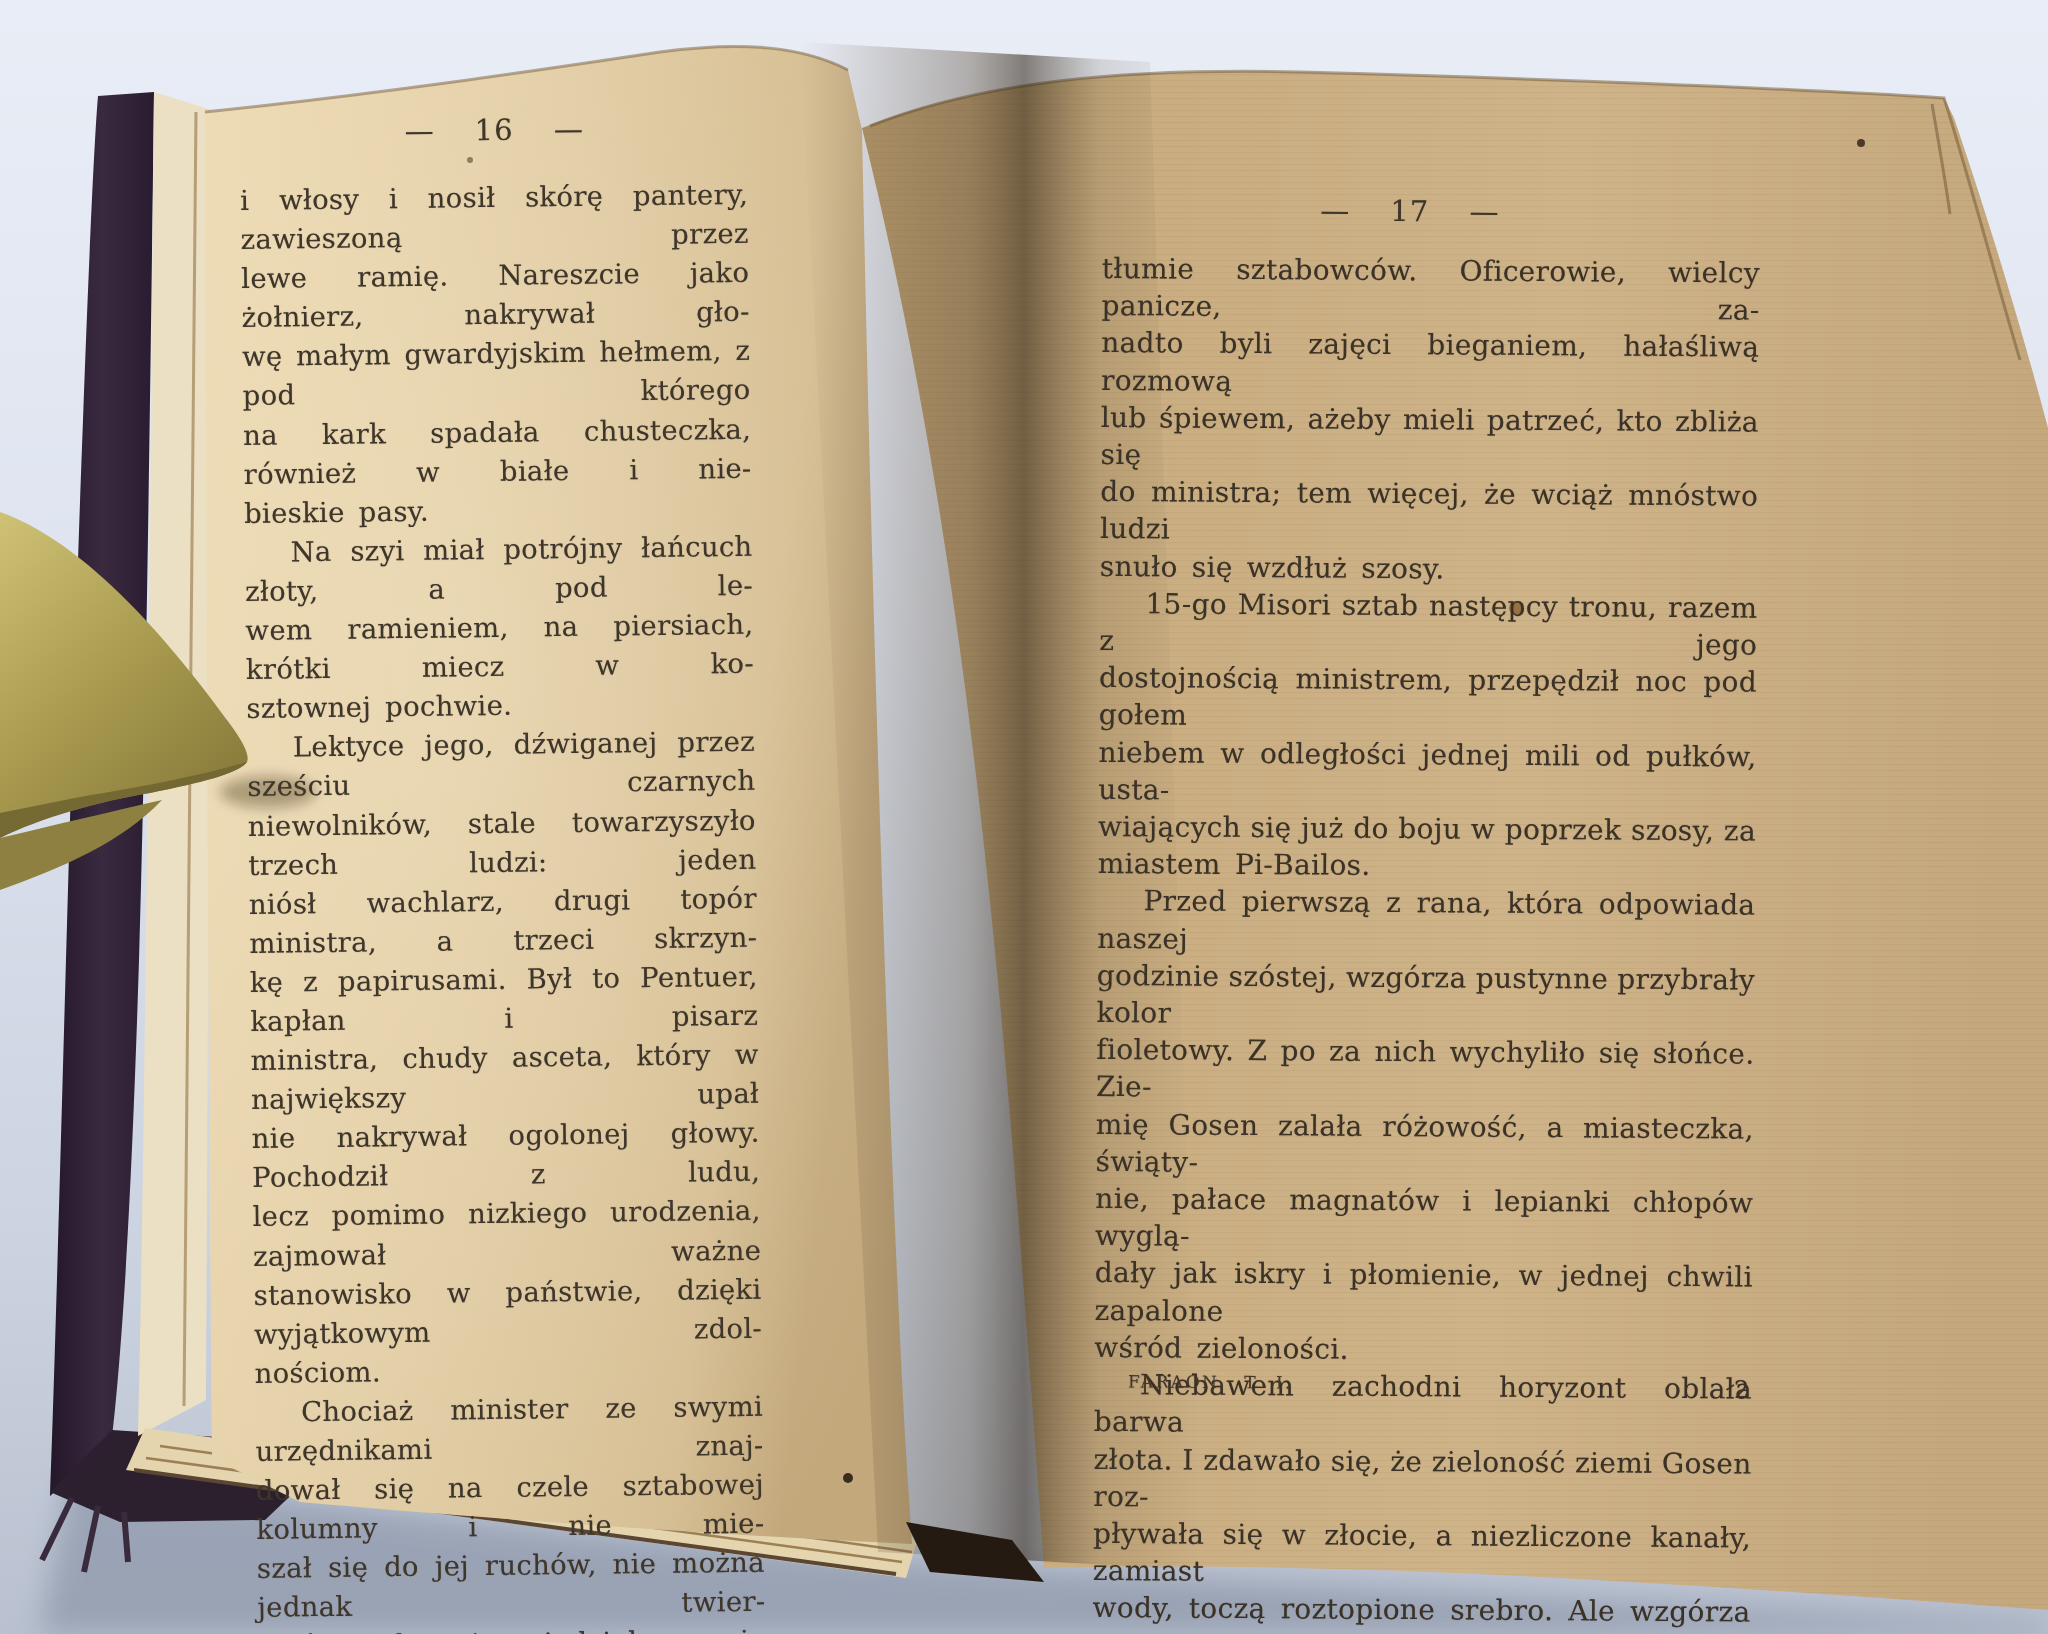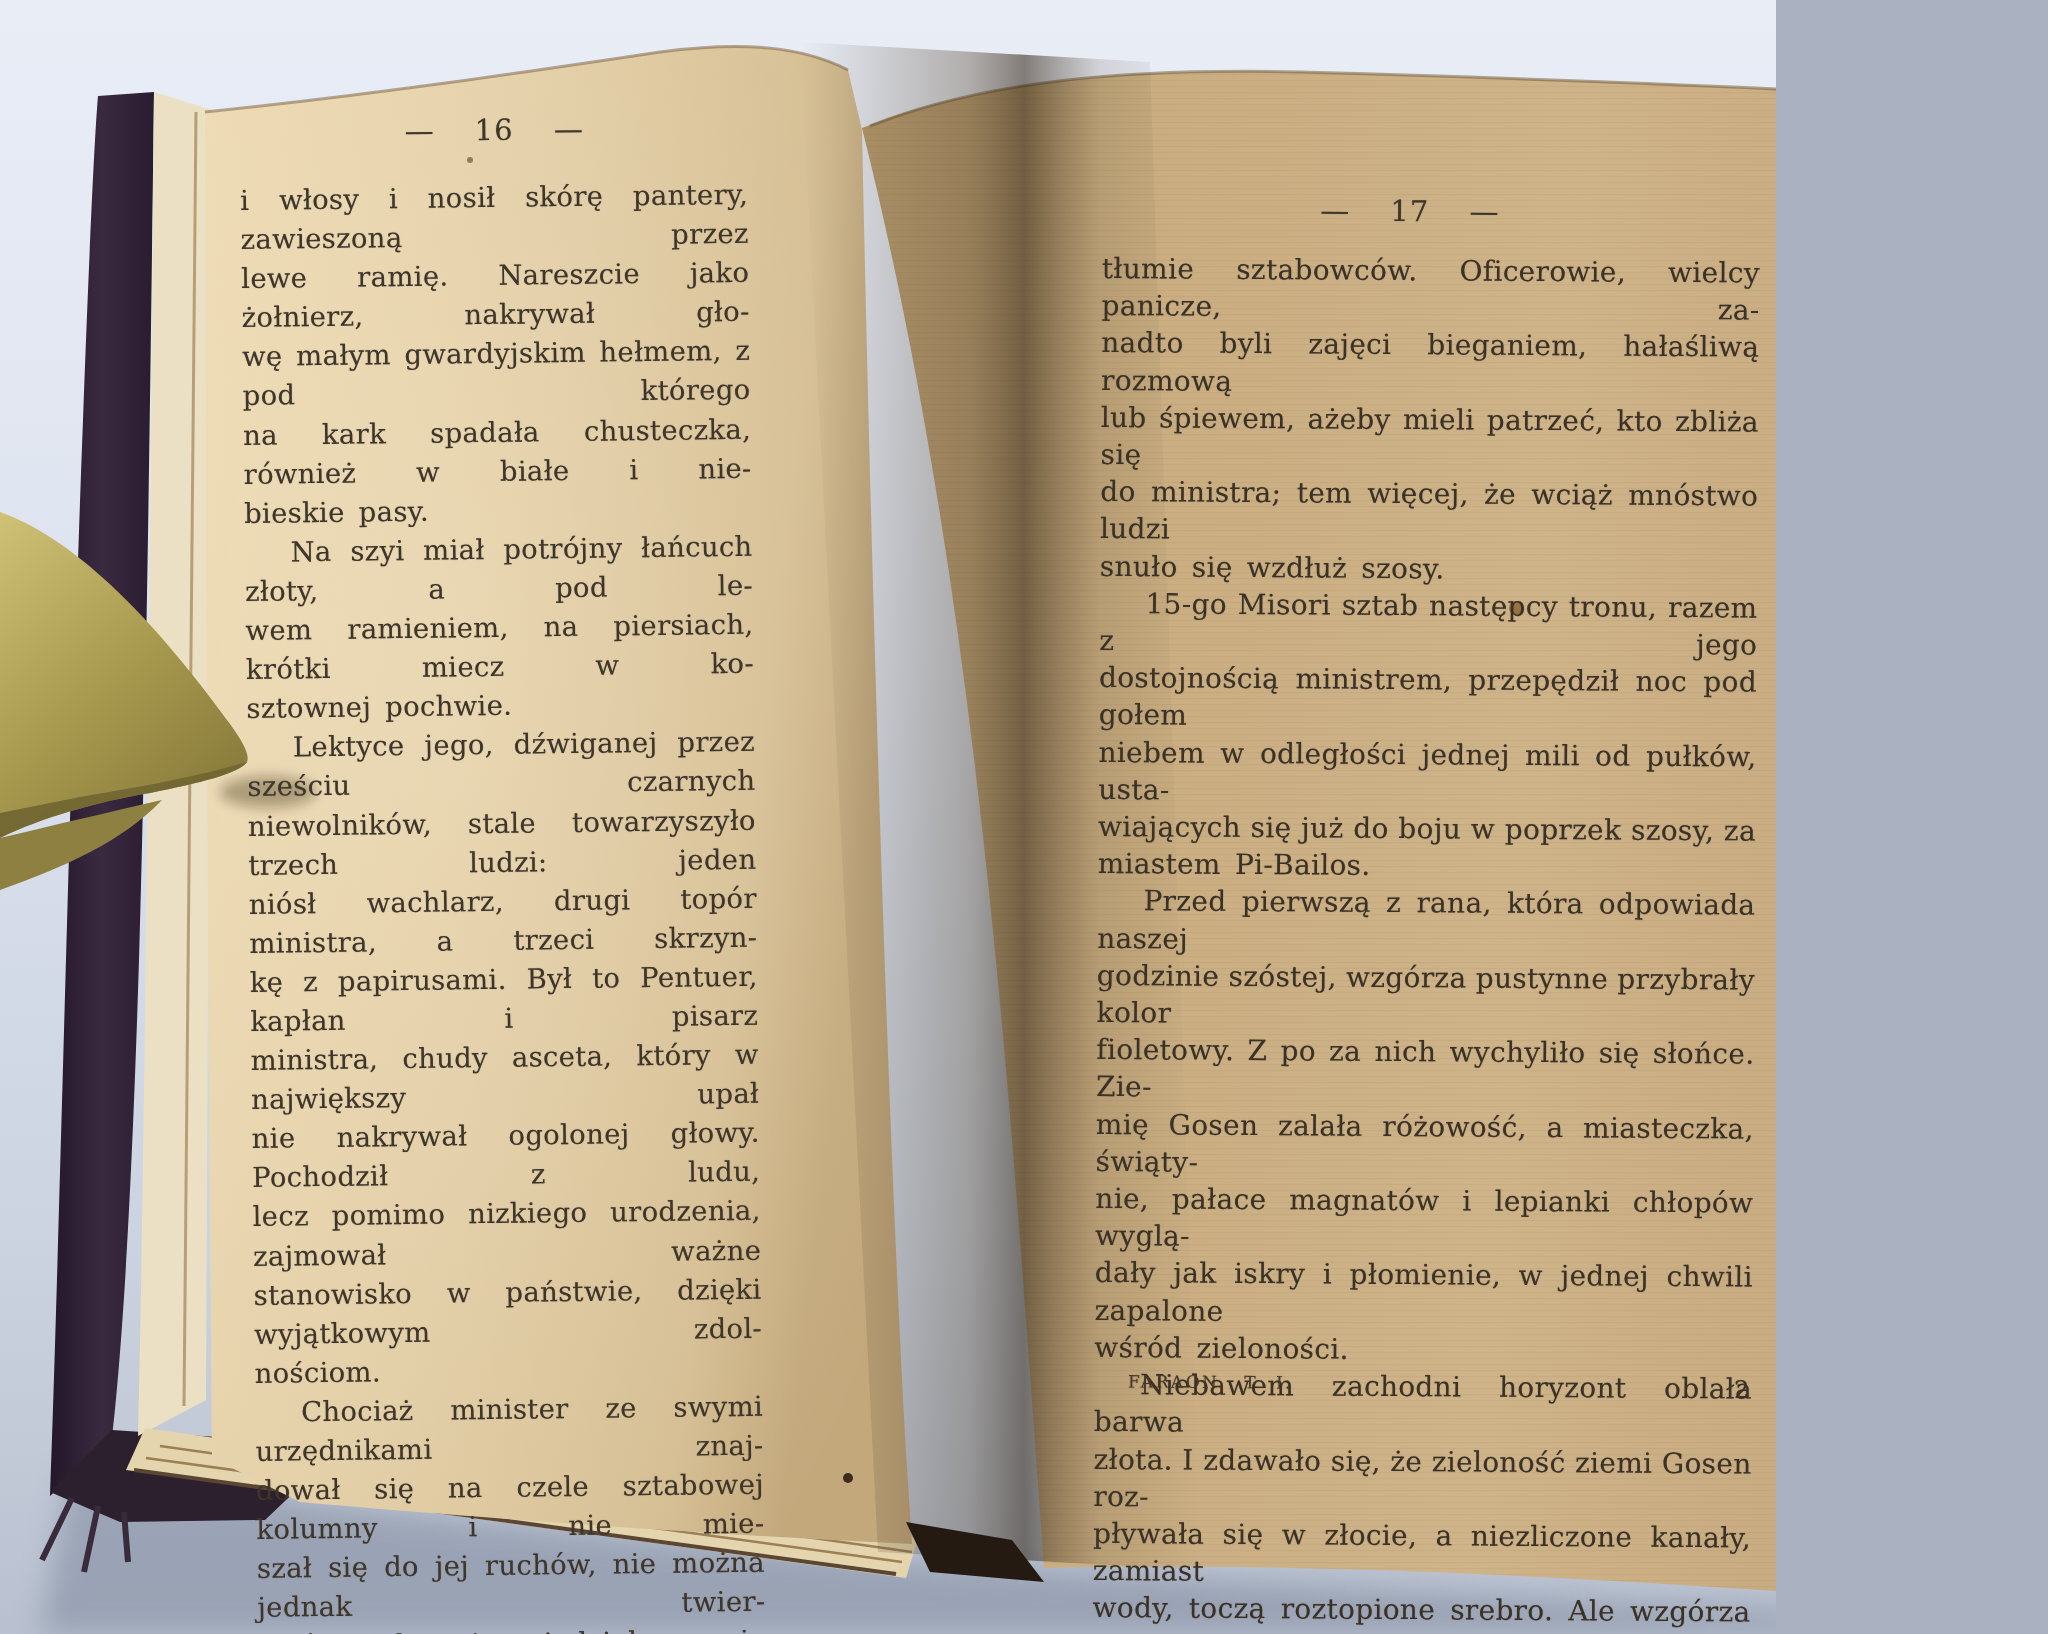--- a/index.html
+++ b/index.html
@@ -1,17 +1,17 @@
 <!DOCTYPE html>
 <html><head>
 <meta charset="utf-8">
 <style>
   html,body{margin:0;padding:0;background:#aab2c2;}
   #scene{
-    position:relative;width:1776px;height:1634px;overflow:hidden;
+    position:relative;width:2048px;height:1634px;overflow:hidden;
     background:linear-gradient(180deg,#e9edf6 0%,#dde3ef 40%,#ccd4e1 75%,#b9c1d0 100%);
     font-family:"DejaVu Serif", serif;
     text-decoration:underline;
   }
   #scene svg{position:absolute;left:0;top:0;z-index:0;}
   .page-text{position:absolute;z-index:2;color:#3f362b;
     text-shadow:0 0 1px rgba(63,54,43,.45);}
   .page-header{text-align:center;word-spacing:30px;letter-spacing:1px;}
   #left-header{left:240px;top:116px;width:508px;font-size:29px;transform:rotate(-0.7deg);transform-origin:left top;}
   #right-header{left:1102px;top:192px;width:616px;font-size:29px;transform:rotate(0.4deg);transform-origin:left top;}

